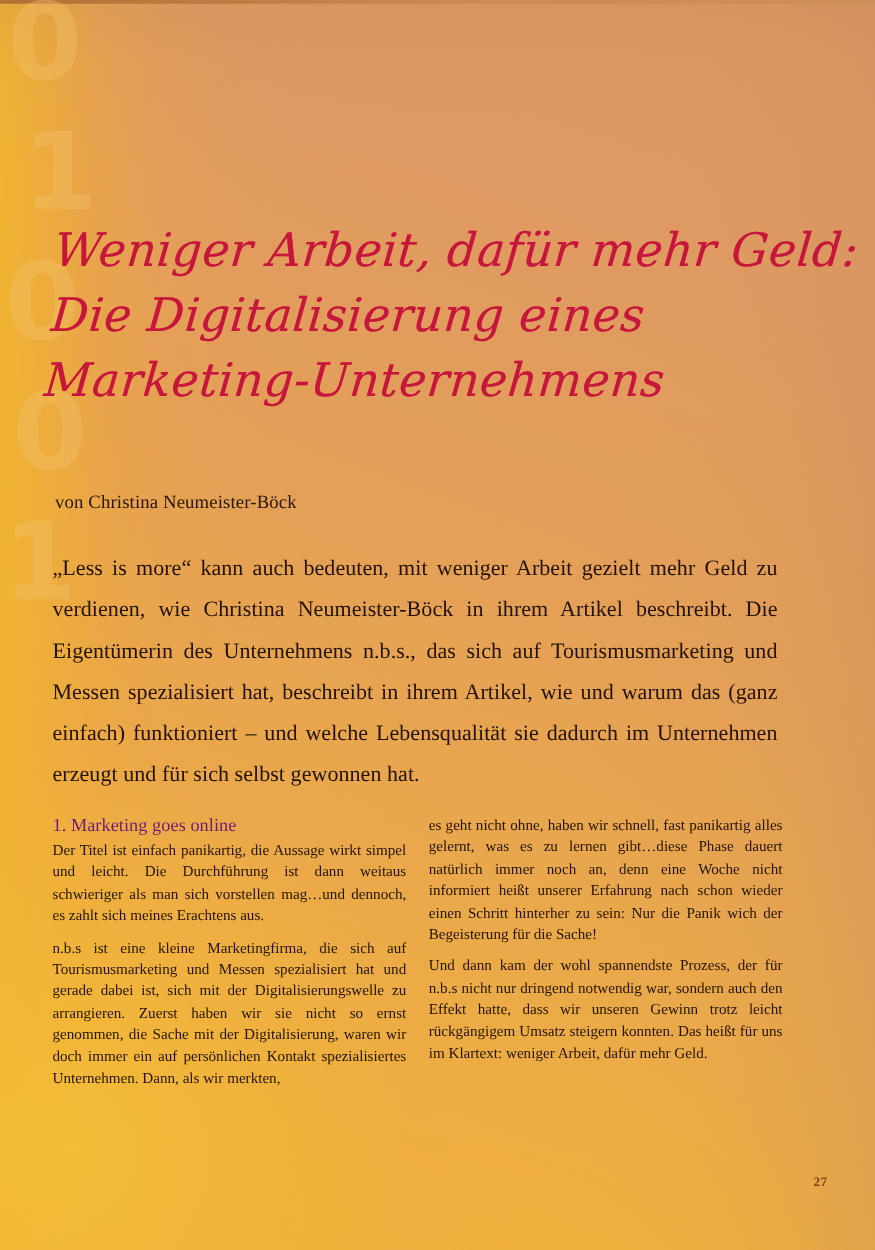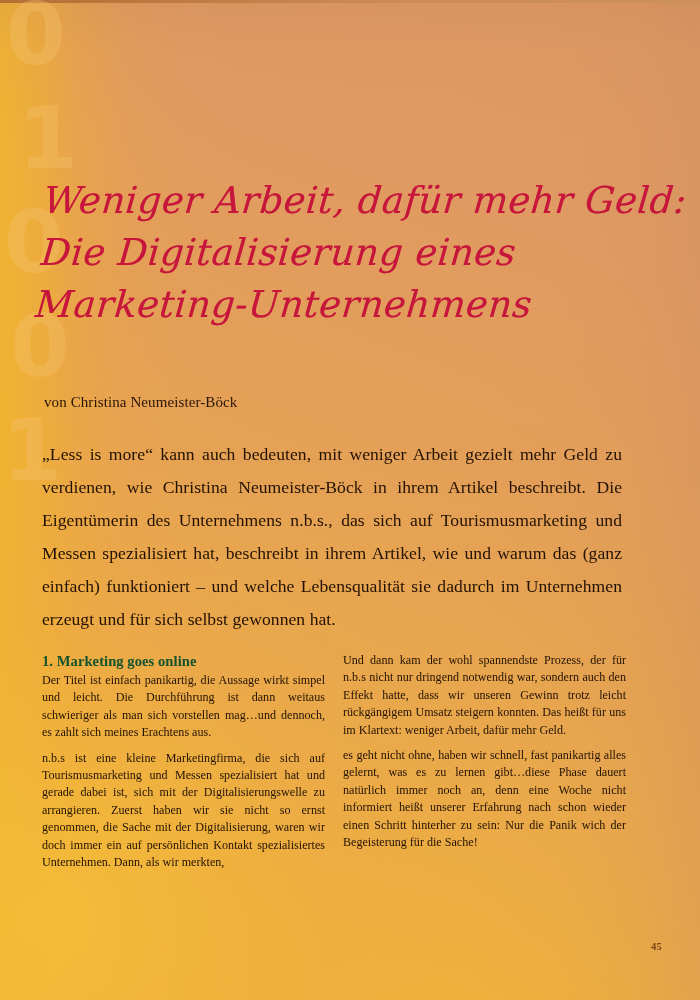--- a/index.html
+++ b/index.html
@@ -174,24 +174,24 @@
     font-size: 12.1px;
     line-height: 17.4px;
     color: #241305;
     text-align: justify;
     text-justify: inter-word;
   }
   .col-left  { left: 0; }
   .col-right { left: 301px; }
 
   .section-heading {
-    font-weight: 700;
+    font-weight: 400;
     font-size: 14.6px;
     line-height: 19px;
-    color: #14532d;
+    color: #701a75;
     margin: 0 0 1px 0;
     text-align: left;
     letter-spacing: 0.05px;
   }
 
   .col p {
     margin: 0;
   }
   .col p + p {
     margin-top: 8px;
@@ -240,21 +240,21 @@
 
   <div class="columns">
 
     <div class="col col-left">
       <h2 class="section-heading">1. Marketing goes online</h2>
       <p>Der Titel ist einfach panikartig, die Aussage wirkt simpel und leicht. Die Durchführung ist dann weitaus schwieriger als man sich vorstellen mag…und dennoch, es zahlt sich meines Erachtens aus.</p>
       <p>n.b.s ist eine kleine Marketingfirma, die sich auf Tourismusmarketing und Messen spezialisiert hat und  gerade dabei ist, sich mit der Digitalisierungswelle zu arrangieren. Zuerst haben wir sie nicht so ernst genommen, die Sache mit der Digitalisierung, waren wir doch immer ein auf persönlichen Kontakt spezialisiertes Unternehmen. Dann, als wir merkten,</p>
     </div>
 
     <div class="col col-right">
+      <p>es geht nicht ohne, haben wir schnell, fast panikartig alles gelernt, was es zu lernen gibt…diese Phase dauert natürlich immer noch an, denn eine Woche nicht informiert heißt unserer Erfahrung nach schon wieder einen Schritt hinterher zu sein: Nur die Panik wich der Begeisterung für die Sache!</p>
       <p>Und dann kam der wohl spannendste Prozess, der für n.b.s nicht nur dringend notwendig war, sondern auch den Effekt hatte, dass wir unseren Gewinn trotz leicht rückgängigem Umsatz steigern konnten. Das heißt für uns im Klartext: weniger Arbeit, dafür mehr Geld.</p>
-      <p>es geht nicht ohne, haben wir schnell, fast panikartig alles gelernt, was es zu lernen gibt…diese Phase dauert natürlich immer noch an, denn eine Woche nicht informiert heißt unserer Erfahrung nach schon wieder einen Schritt hinterher zu sein: Nur die Panik wich der Begeisterung für die Sache!</p>
     </div>
 
   </div>
 
-  <div class="page-number">45</div>
+  <div class="page-number">27</div>
 
 </div>
 
 </body></html>

